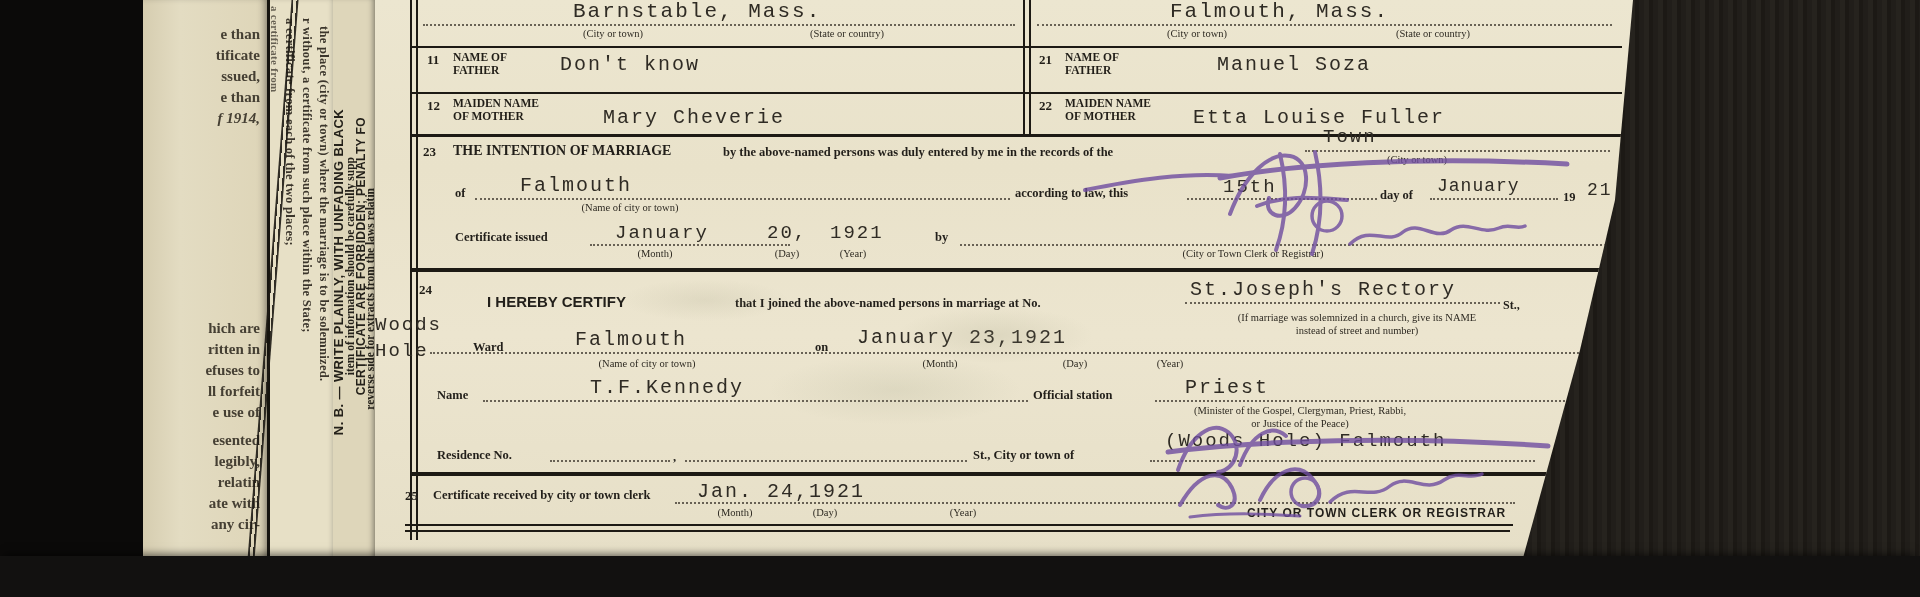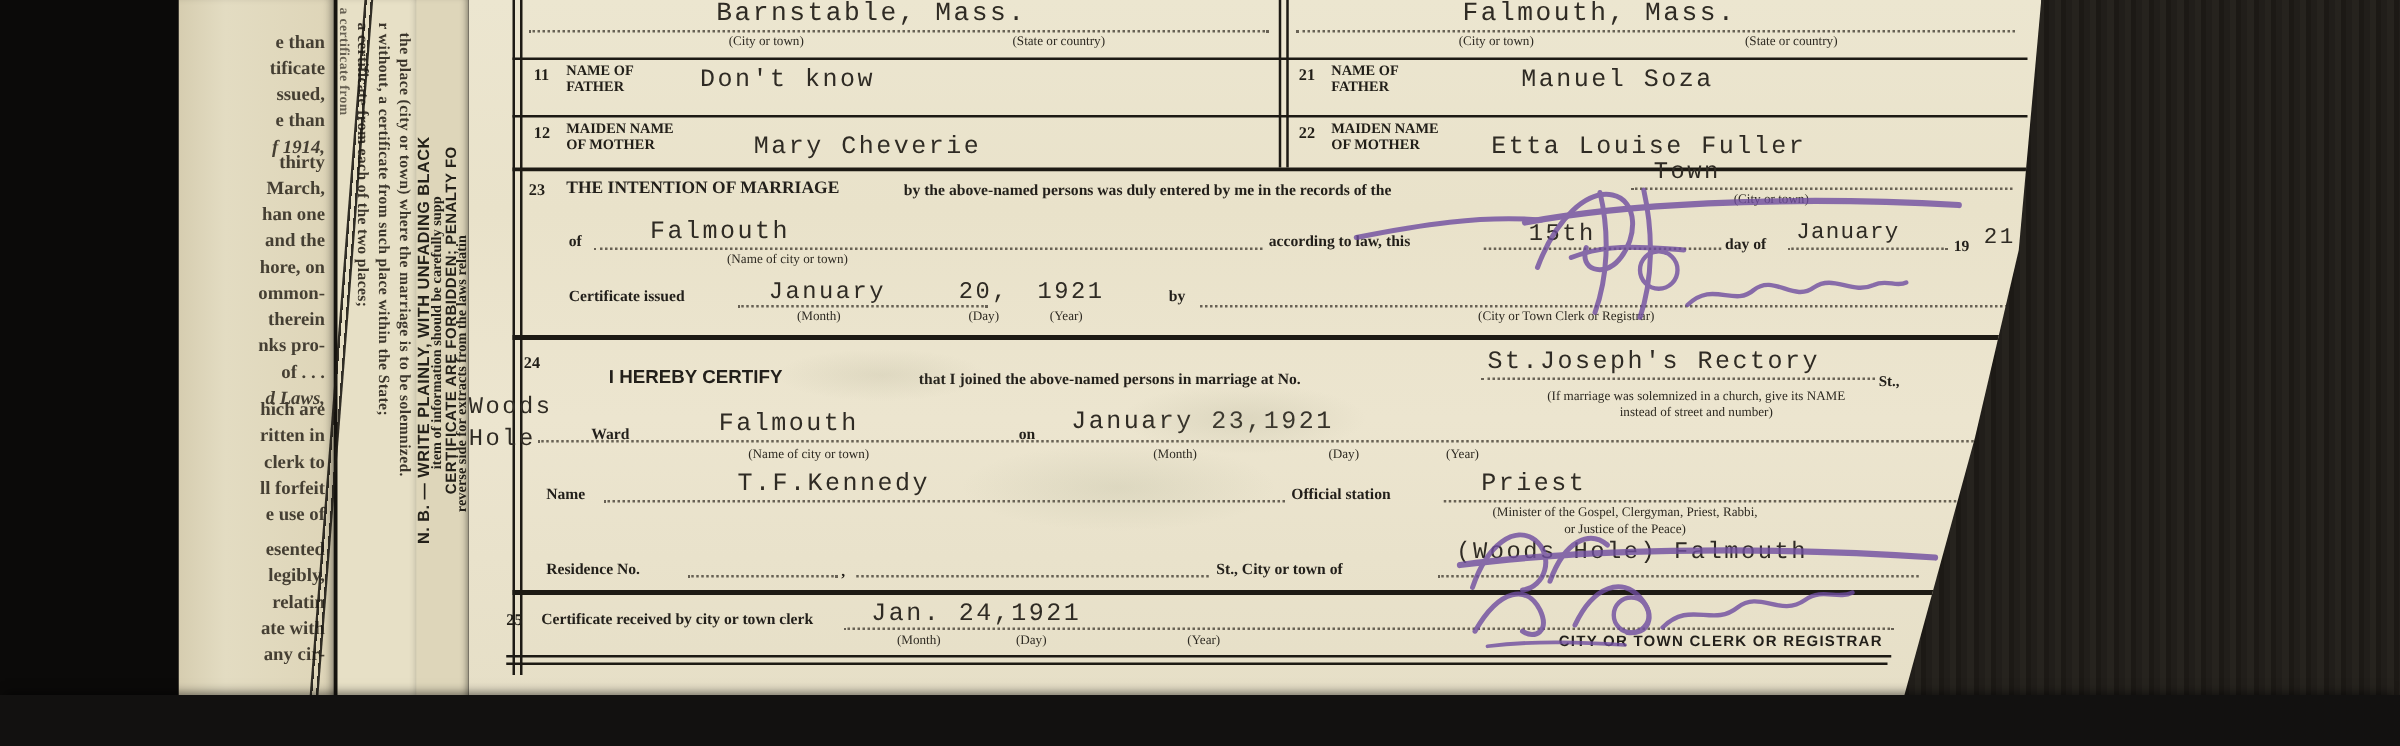--- a/index.html
+++ b/index.html
@@ -56,33 +56,23 @@
 <div class="scene">
   <div class="right-band"></div>
   <div class="left-black"></div>
 
   <div class="strip strip-frag">
     <div class="frag-para" style="top:8px;margin-top:16px;"><span>e than
 tificate
 ssued,
 e than</span>
 <span class="frag-italic">f 1914,</span></div>
-    <div class="frag-para" style="top:120px;"><span>thirty
-March,
-han one
-and the
-hore, on
-ommon-
-therein
-nks pro-
-of . . .</span>
-<span class="frag-italic">d Laws,</span></div>
     <div class="frag-para" style="top:318px;"><span>hich are
 ritten in
-clerk to
+efuses to
 ll forfeit
 e use of</span></div>
     <div class="frag-para" style="top:430px;"><span>esented
 legibly,
 relatin
 ate with
 any cir-</span></div>
   </div>
 
   <div class="strip strip-inner">

